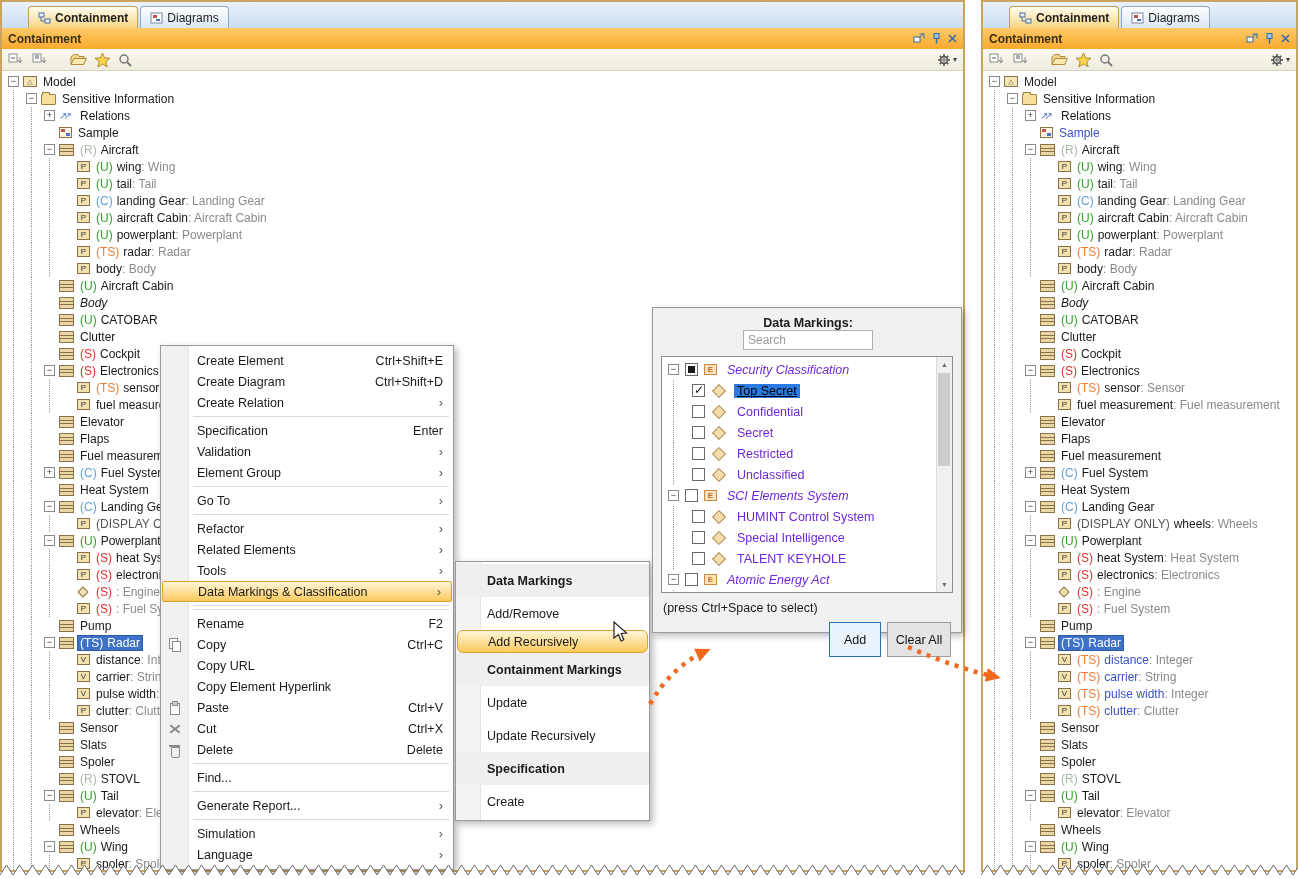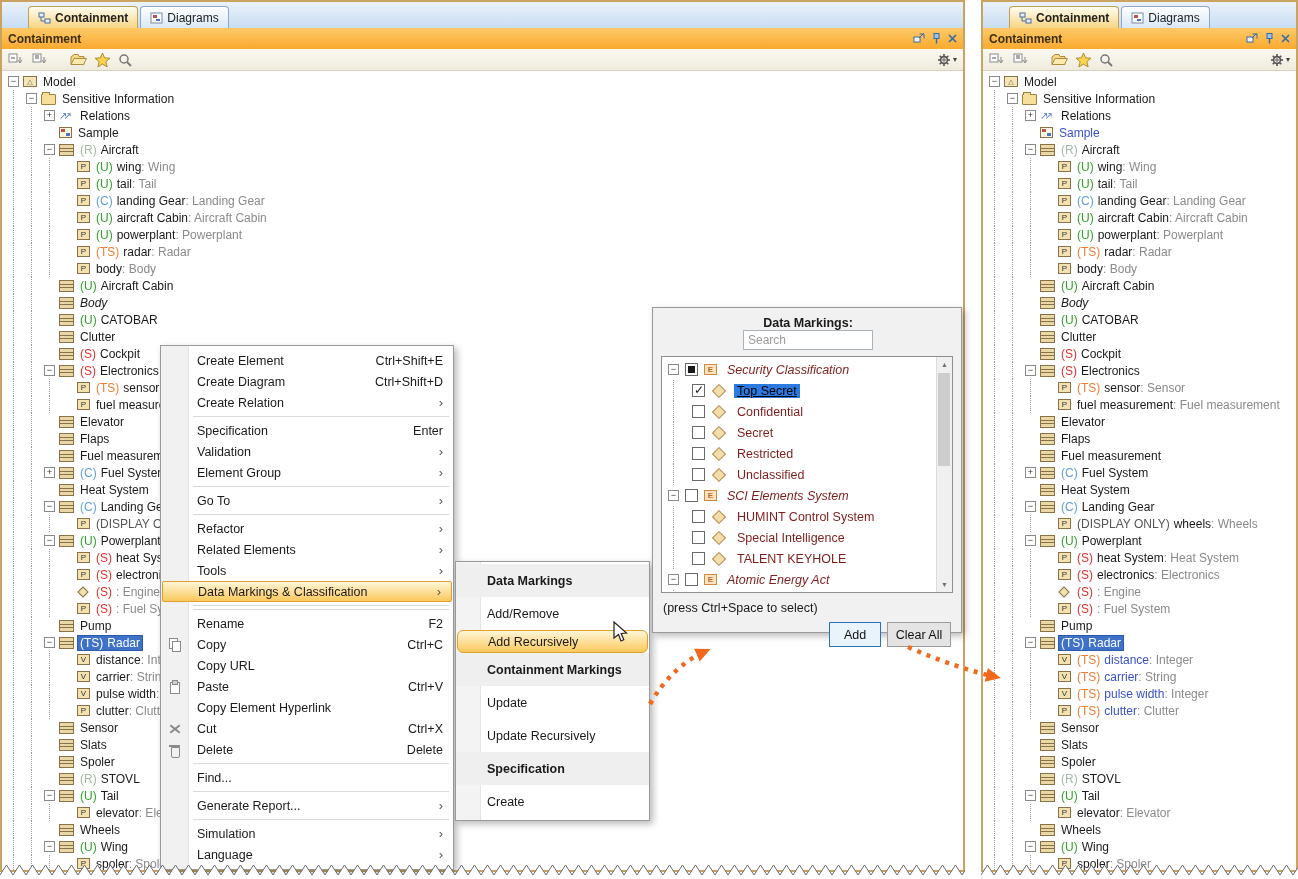--- a/index.html
+++ b/index.html
@@ -94,30 +94,30 @@
   .dlg-box{margin:0 8px;height:235px;background:#fff;border:1px solid #8f8f8f;display:flex;overflow:hidden;}
   .dlg-rows{flex:1;padding-top:2px;overflow:hidden;}
   .drow{height:21px;display:flex;align-items:center;padding-left:6px;font-size:12.5px;white-space:nowrap;}
   .dg{width:20px;flex:none;position:relative;align-self:stretch;}
   .dg::before{content:"";position:absolute;left:5px;top:0;bottom:0;border-left:1px dotted #9a9a9a;}
   .cb{width:13px;height:13px;flex:none;box-sizing:border-box;border:1px solid #6a6a6a;background:#fff;margin:0 6px 0 4px;position:relative;}
   .cb.mixed::before{content:"";position:absolute;left:2px;top:2px;right:2px;bottom:2px;background:#1a1a1a;}
   .cb.checked::before{content:"\2713";position:absolute;left:1px;top:-2px;font-size:12px;color:#1a1a1a;}
   .dico-enum{width:13px;height:11px;flex:none;background:#fbe3c3;border:1px solid #cf8a3f;font-size:8px;font-weight:bold;line-height:10px;text-align:center;color:#c06a20;margin-right:7px;box-sizing:border-box;}
   .dico-lit{width:8px;height:8px;flex:none;background:#f5dcab;border:1px solid #b08d55;transform:rotate(45deg);margin:0 10px 0 3px;}
-  .dlbl{color:#7f1d1d;padding:0 3px;}
+  .dlbl{color:#6d28d9;padding:0 3px;}
   .dlbl.ital{font-style:italic;}
   .dlbl.sel{background:#2a7ae2;color:#000000;text-decoration:underline;}
   .dlg-sb{width:15px;background:#f0f0f0;border-left:1px solid #dcdcdc;position:relative;flex:none;}
   .sb-ar{height:15px;display:flex;align-items:center;justify-content:center;font-size:7px;color:#707070;}
   .sb-ar.dn{position:absolute;bottom:0;left:0;right:0;}
   .sb-th{position:absolute;left:1px;top:16px;width:12px;height:93px;background:#cdcdcd;}
   .dlg-hint{font-size:12.5px;color:#1a1a1a;padding:8px 10px 0;}
   .dlg-btns{display:flex;justify-content:flex-end;gap:6px;padding:7px 10px 0;}
-  .btn{height:25px;font-size:12.5px;display:flex;align-items:center;justify-content:center;box-sizing:border-box;}
+  .btn{height:35px;font-size:12.5px;display:flex;align-items:center;justify-content:center;box-sizing:border-box;}
   .btn-add{width:52px;background:#e9f3fb;border:1px solid #2a72b8;color:#111;}
   .btn-clear{width:64px;background:#e4e4e4;border:1px solid #9a9a9a;color:#111;}
 
   
   #arrows{position:absolute;left:0;top:0;z-index:45;pointer-events:none;}
   #cursor{position:absolute;left:613px;top:621px;z-index:60;pointer-events:none;}
 </style>
 </head>
 <body>
 
@@ -1329,26 +1329,26 @@
       </div>
       <div class="mi">
         <span class="gi gi-copy"></span>
         <span>Copy</span>
         <span class="sc">Ctrl+C</span>
       </div>
       <div class="mi">
         <span>Copy URL</span>
       </div>
       <div class="mi">
+        <span>Copy Element Hyperlink</span>
+      </div>
+      <div class="mi">
         <span class="gi gi-paste"></span>
         <span>Paste</span>
         <span class="sc">Ctrl+V</span>
-      </div>
-      <div class="mi">
-        <span>Copy Element Hyperlink</span>
       </div>
       <div class="mi">
         <span class="gi gi-cut"></span>
         <span>Cut</span>
         <span class="sc">Ctrl+X</span>
       </div>
       <div class="mi">
         <span class="gi gi-trash"></span>
         <span>Delete</span>
         <span class="sc">Delete</span>

